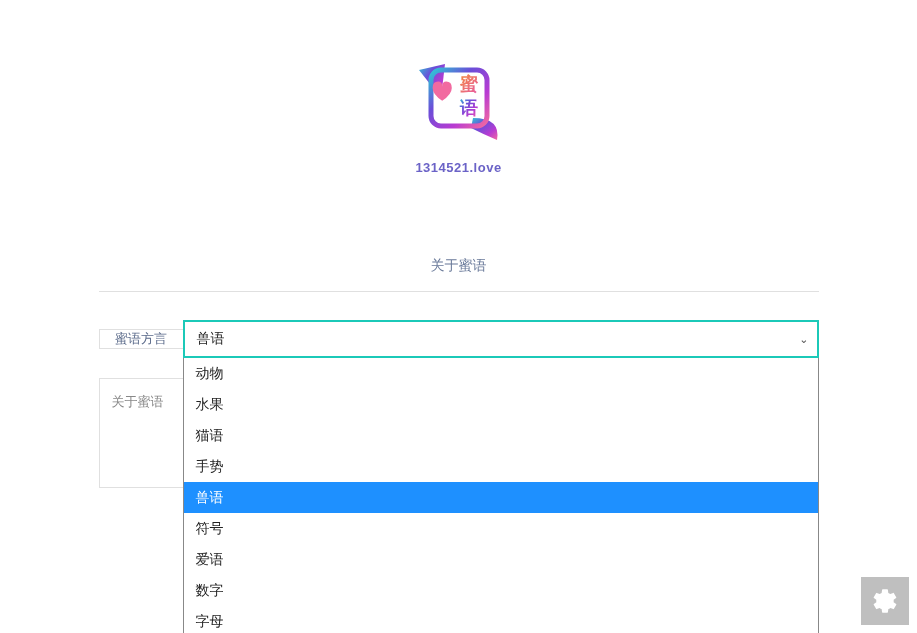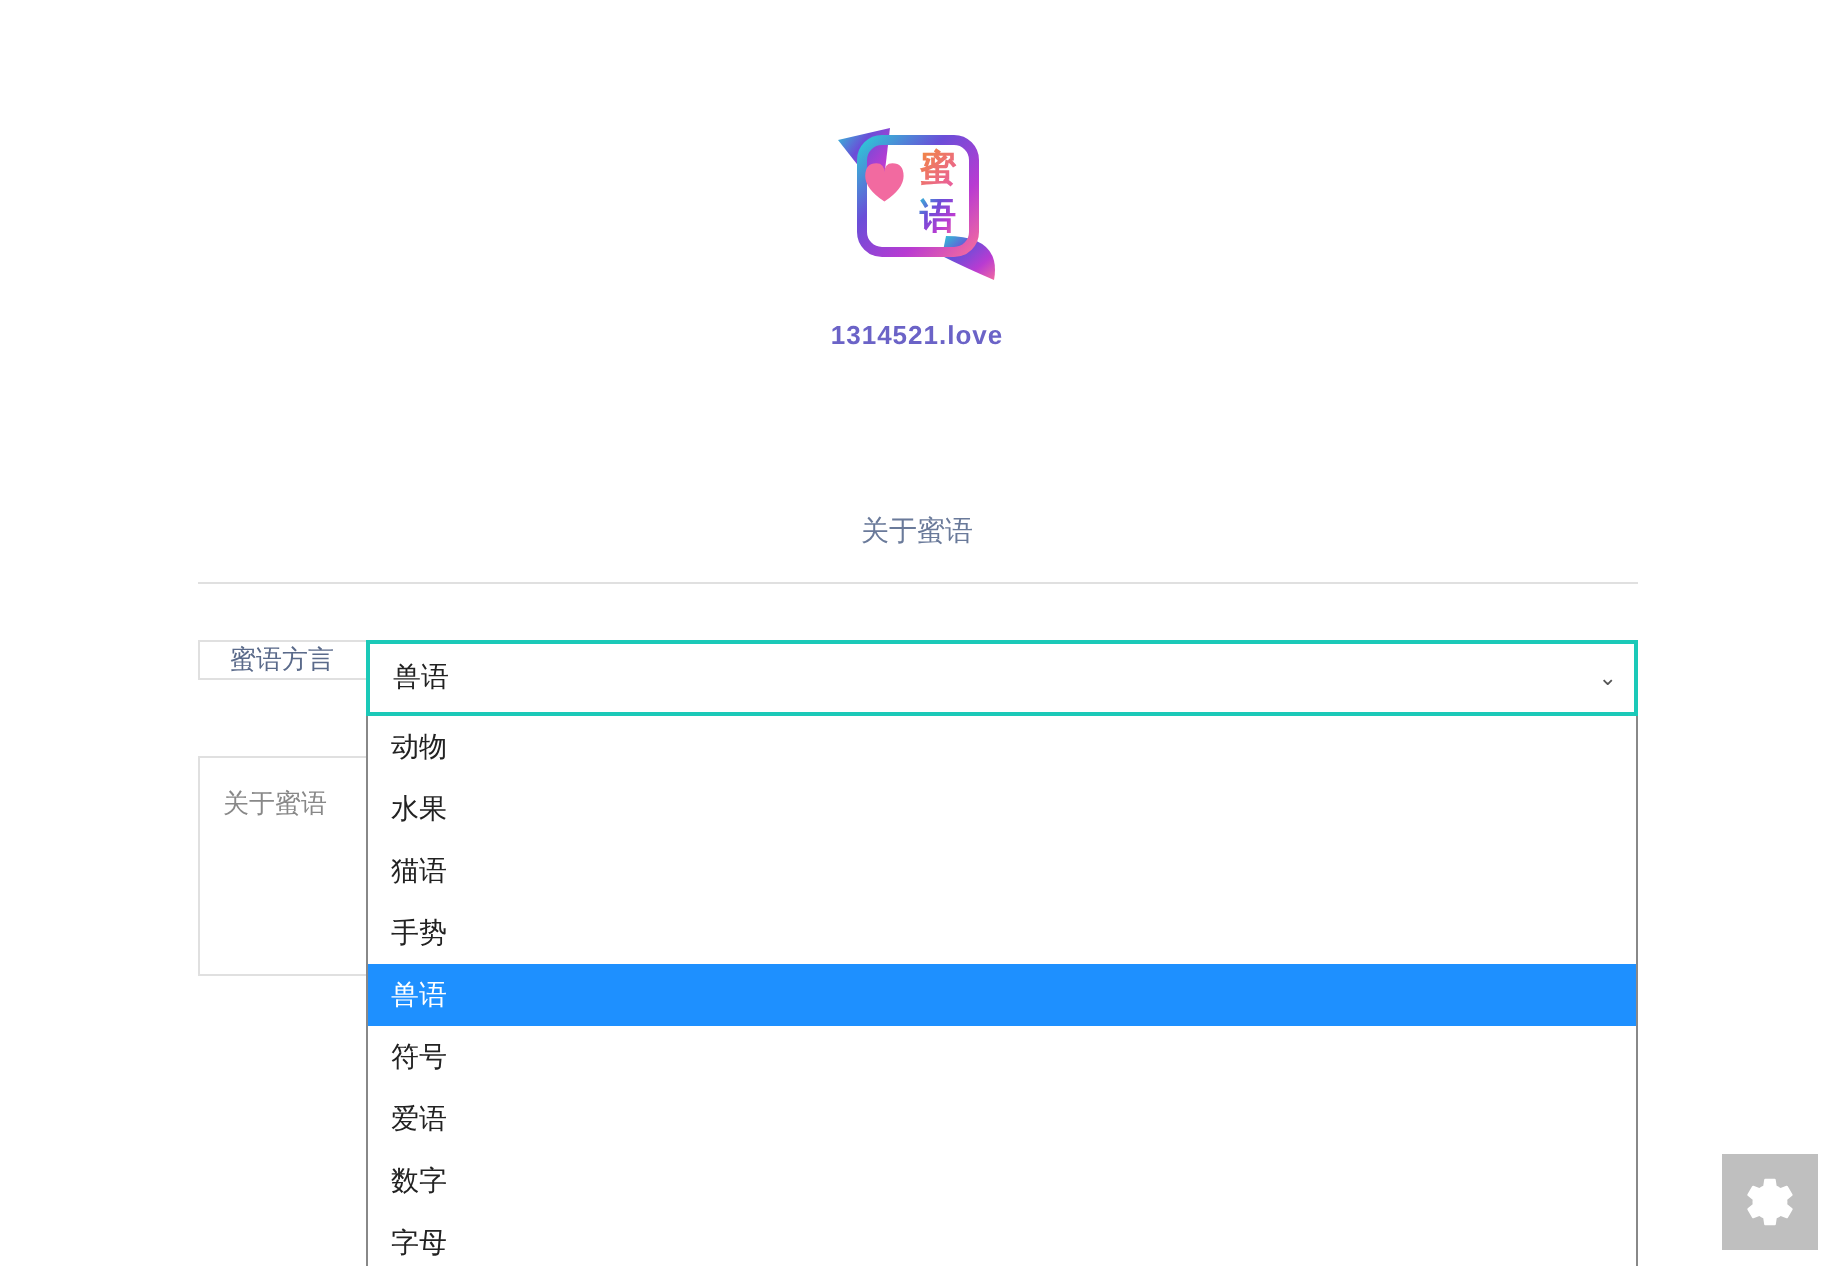--- a/index.html
+++ b/index.html
@@ -45,21 +45,21 @@
   .tab.active::after {
     content: "";
     position: absolute;
     left: 0; right: 0; bottom: -1px;
     height: 2px;
     background: #1bc9b8;
   }
 
   .field-row {
     display: flex;
-    align-items: flex-start;
+    align-items: center;
     margin-bottom: 20px;
   }
   .field-label {
     width: 84px;
     border: 1px solid #e0e0e0;
     border-right: none;
     display: flex;
     align-items: center;
     justify-content: center;
     color: #5a6a8a;

